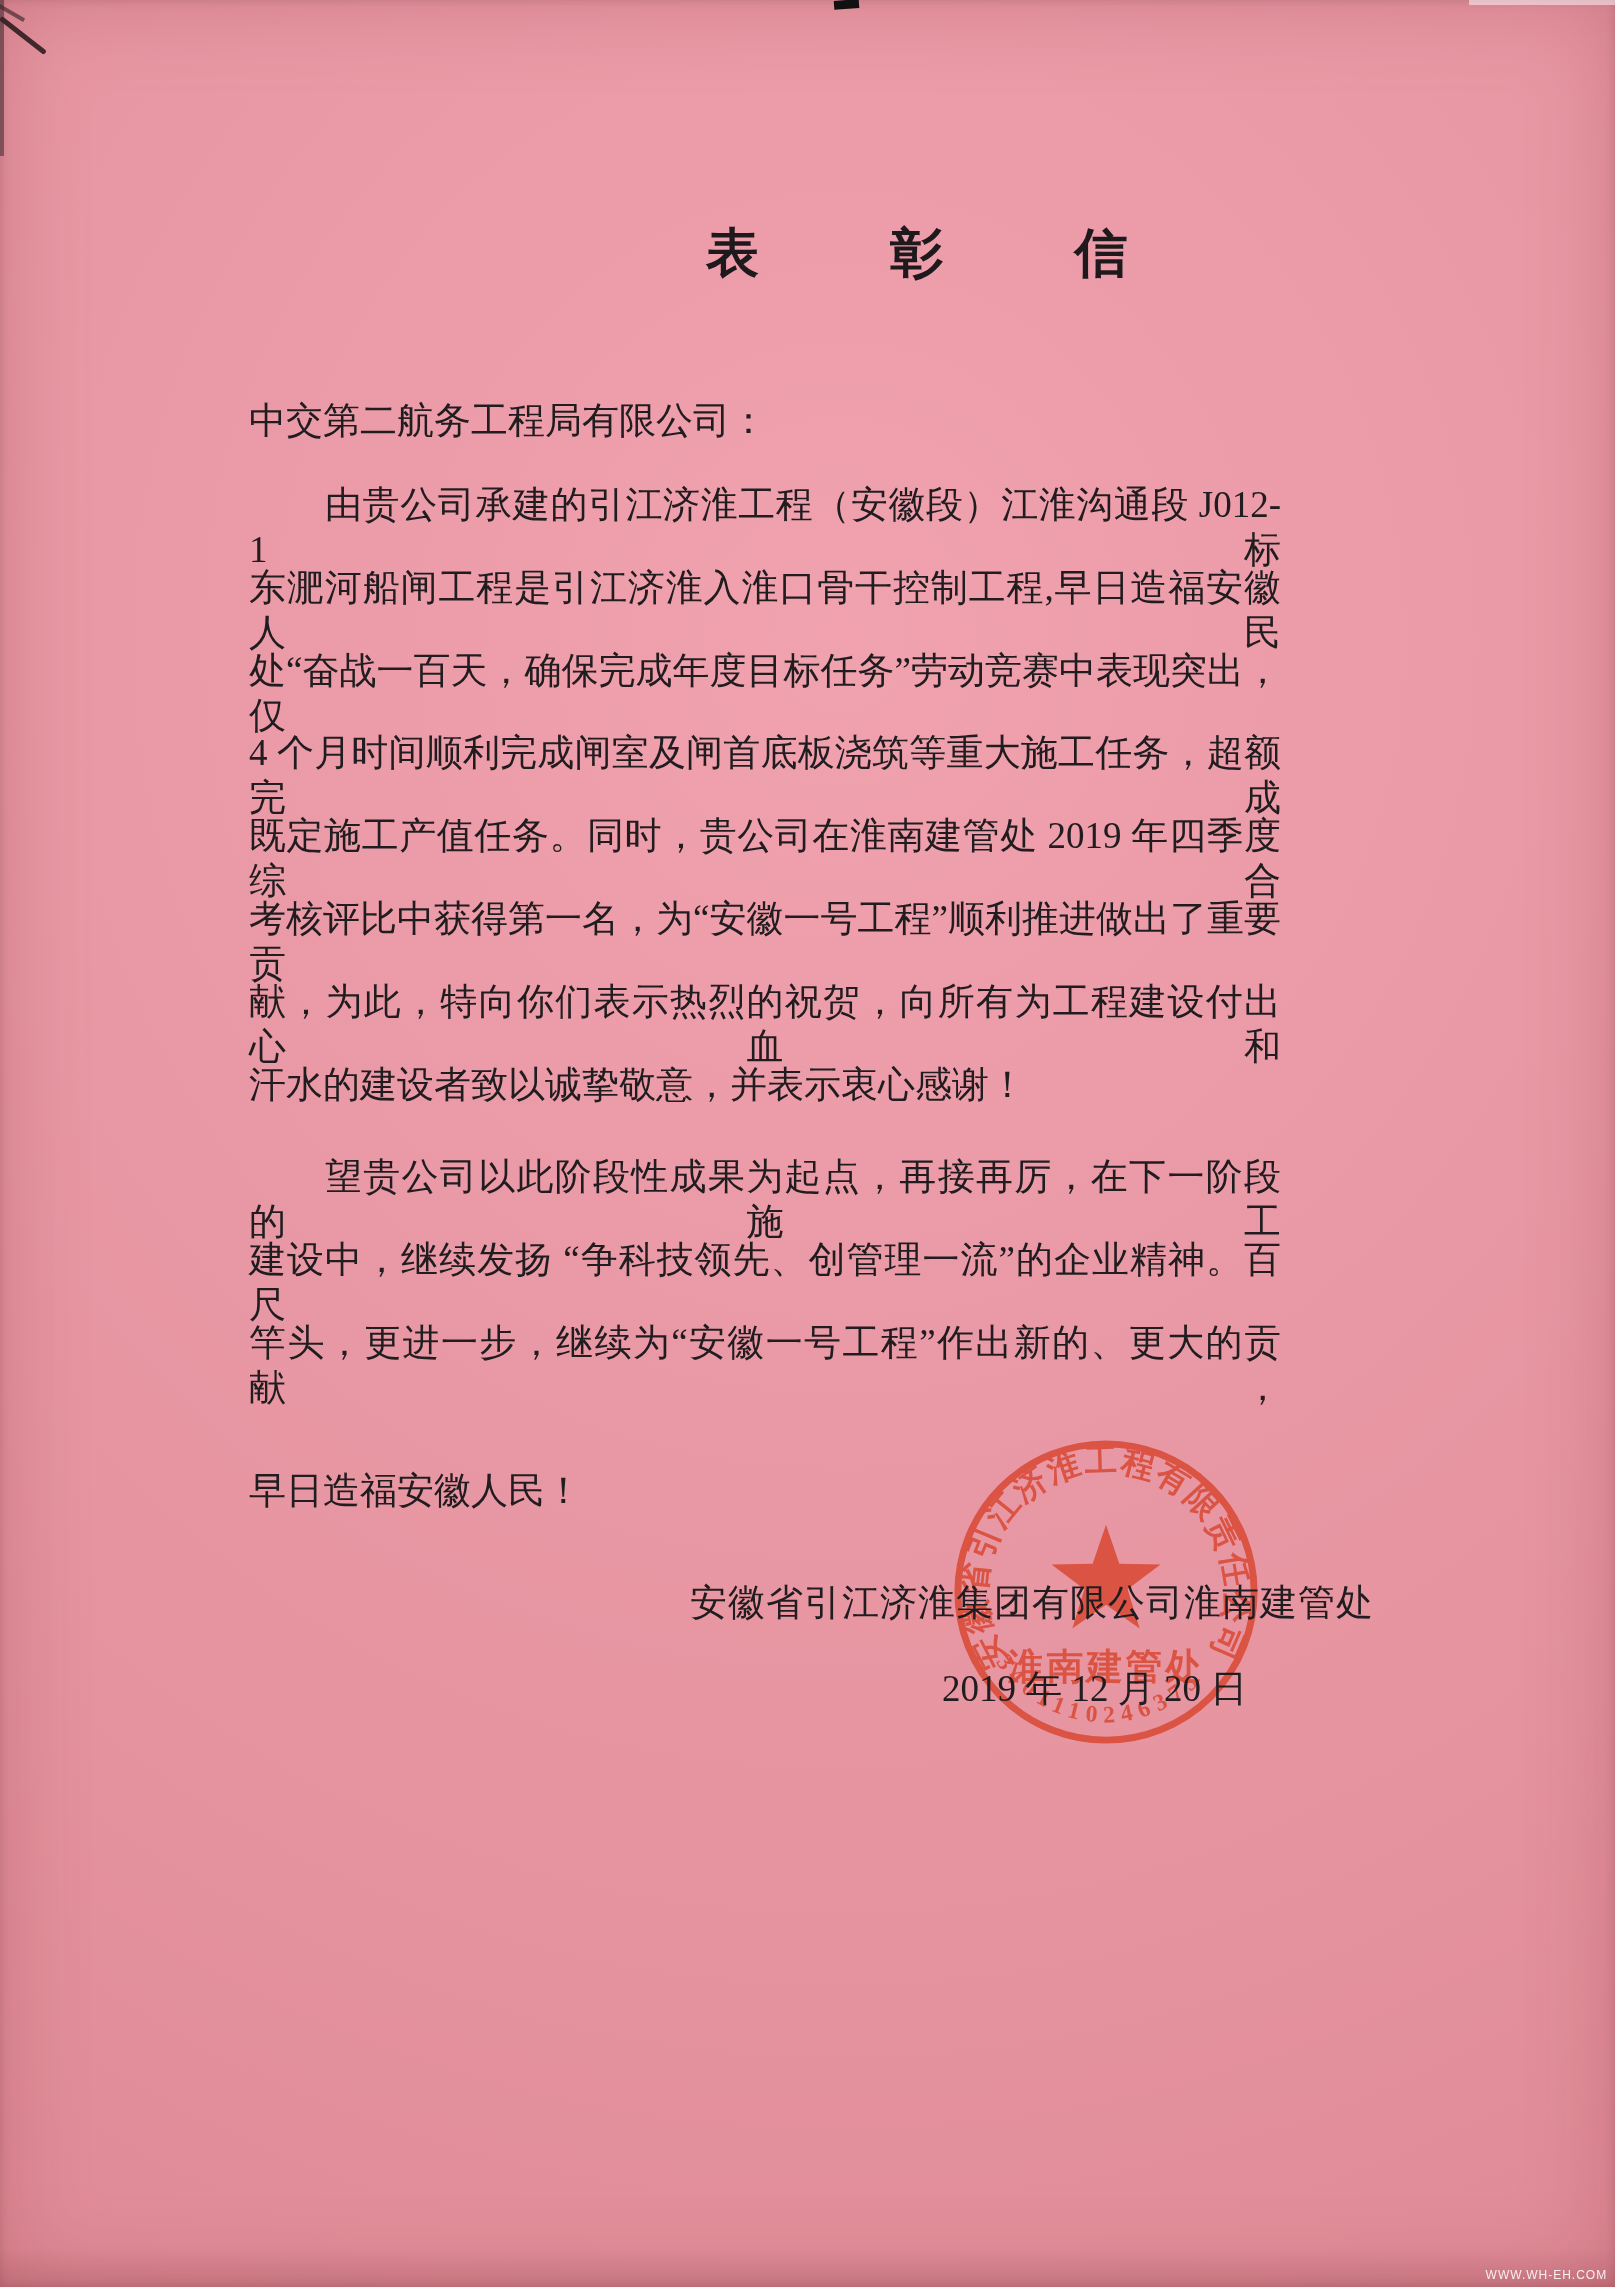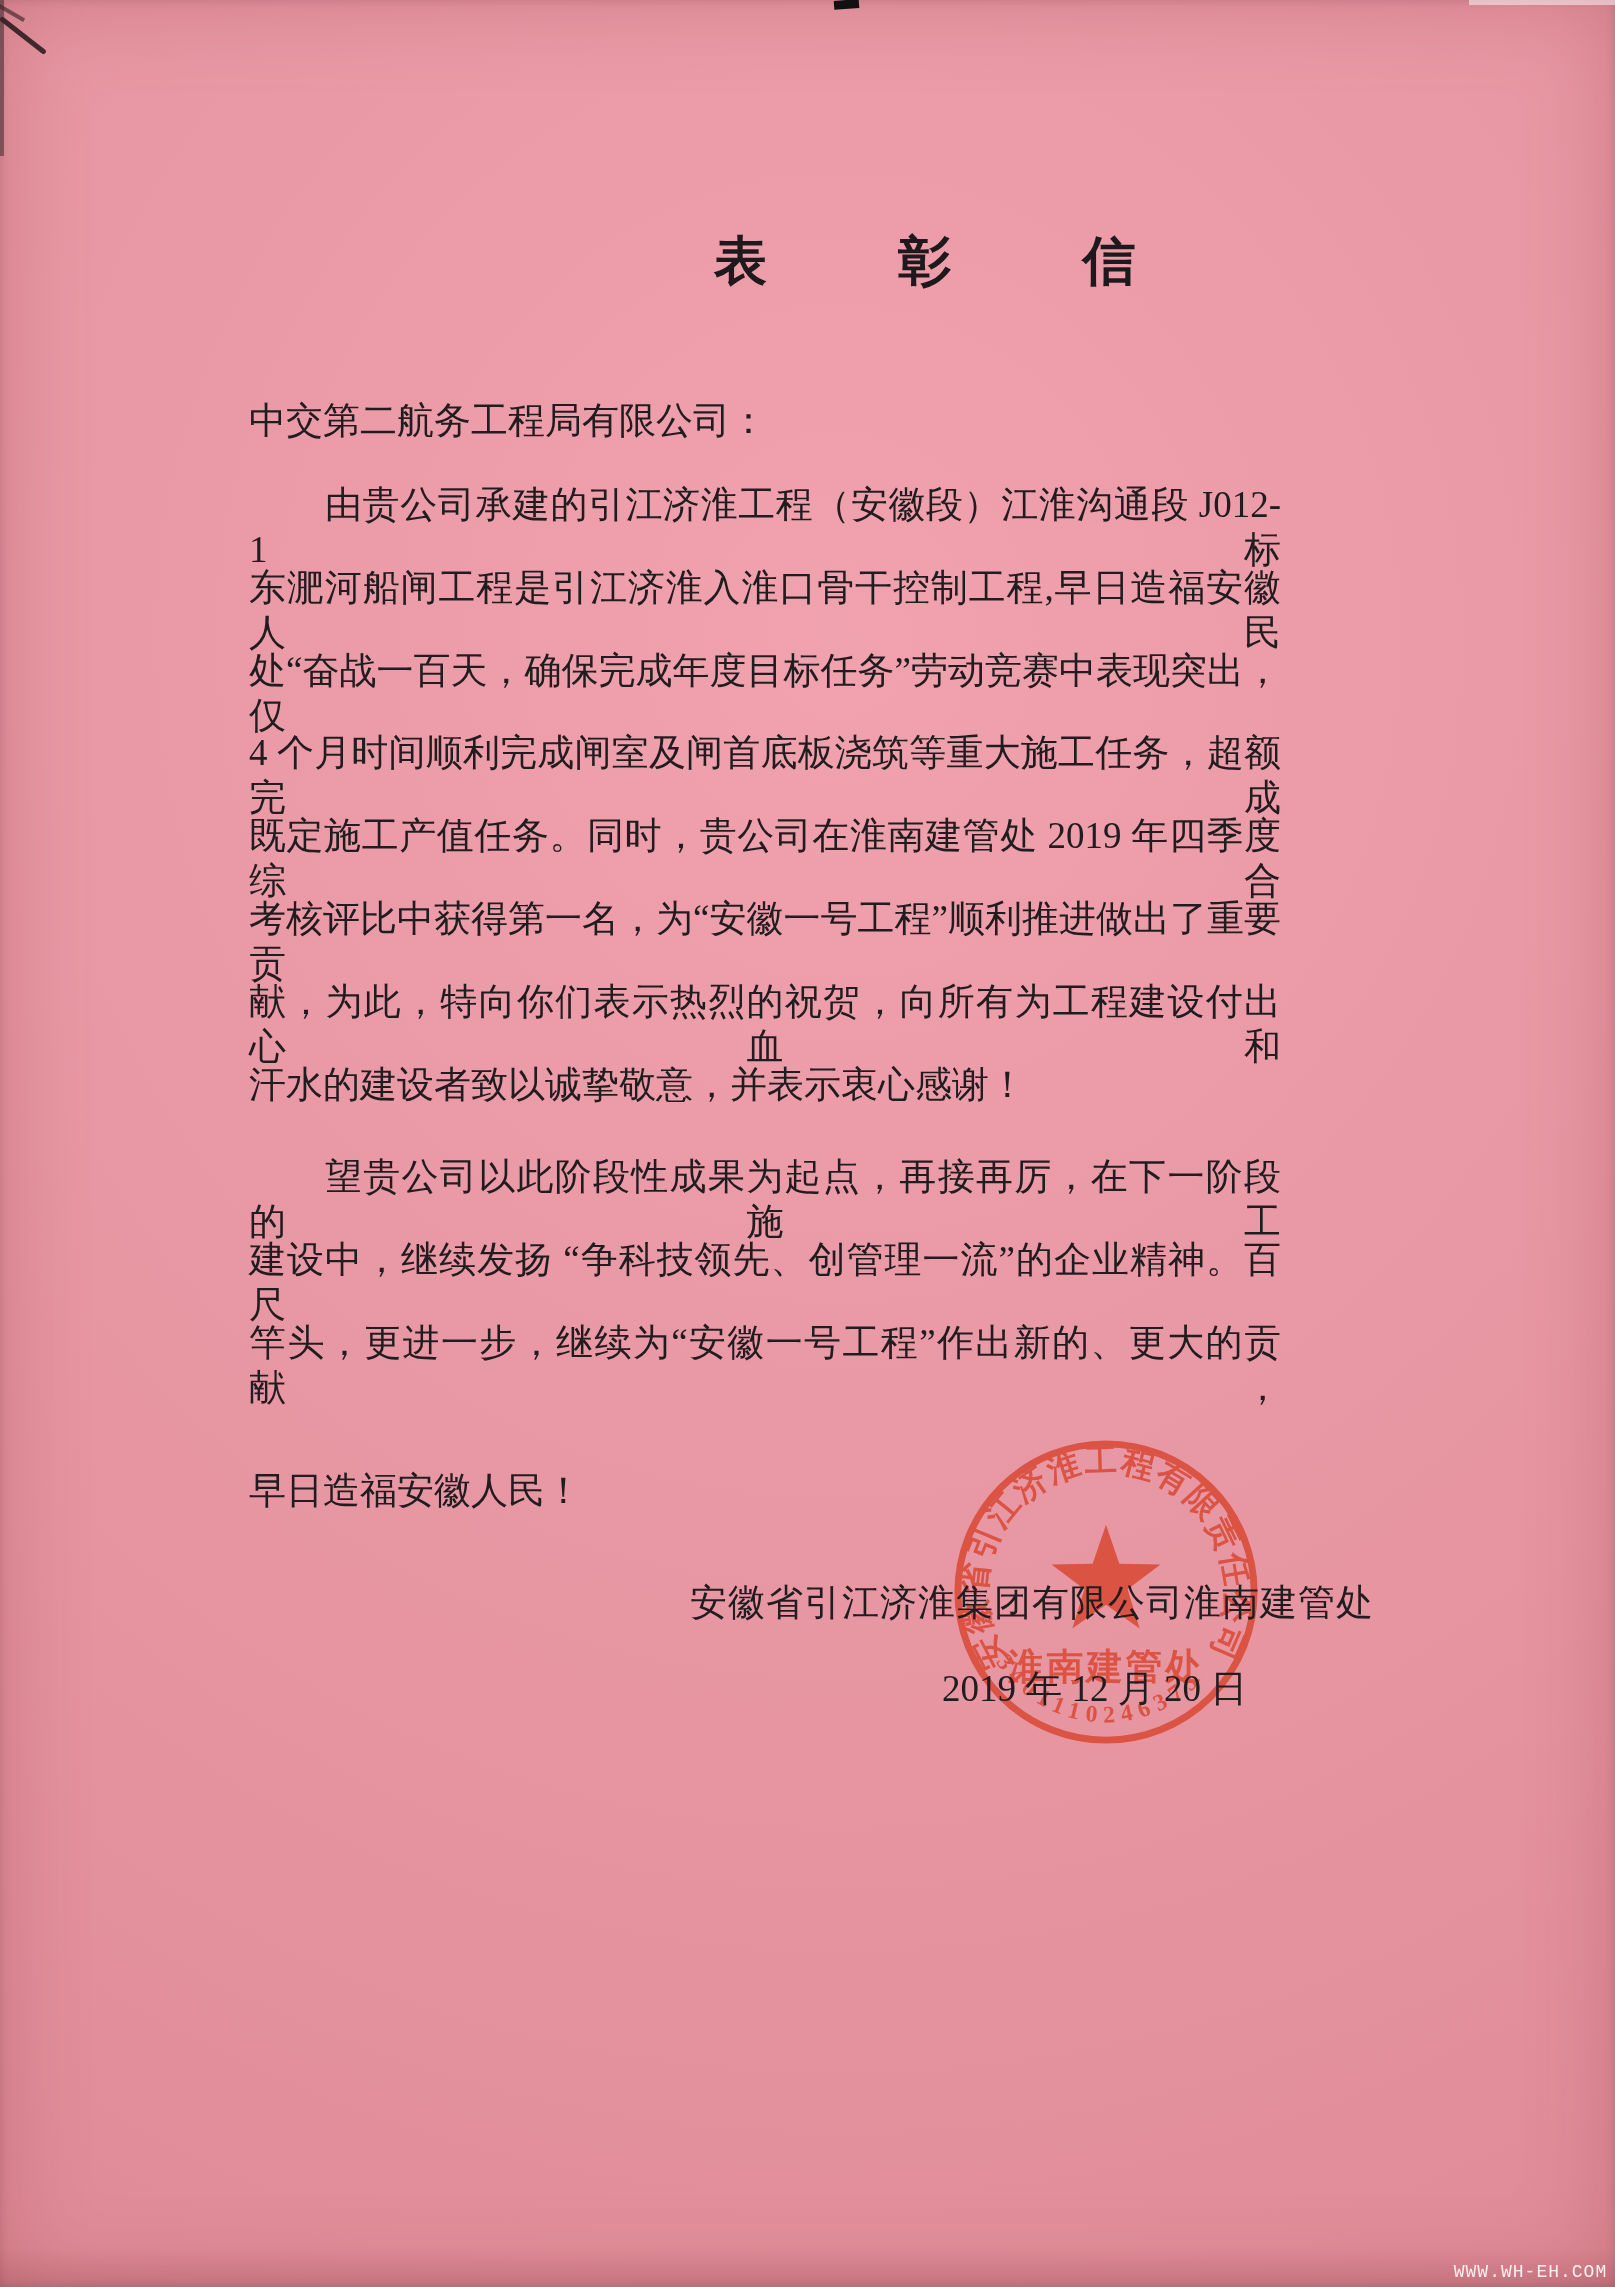--- a/index.html
+++ b/index.html
@@ -16,21 +16,21 @@
   }
   
   .art-top-mark{position:absolute;left:834px;top:0;width:25px;height:8.8px;background:#111;transform:rotate(-4deg);}
   .art-corner-streak{position:absolute;left:2px;top:15.6px;width:57px;height:4.9px;background:#23181a;transform:rotate(38deg);transform-origin:left top;opacity:.85;border-radius:2.9px;}
   .art-corner-streak2{position:absolute;left:0px;top:3.9px;width:29px;height:3.9px;background:#30201f;transform:rotate(30deg);transform-origin:left top;opacity:.6;}
   .art-left-edge{position:absolute;left:0;top:0;width:3.9px;height:156px;background:#3a282b;opacity:.55;}
   .art-top-right-light{position:absolute;right:0;top:0;width:146px;height:4.9px;background:rgba(255,255,255,.5);}
   .art-bottom-shade{position:absolute;left:0;bottom:0;width:100%;height:39px;background:linear-gradient(to bottom,rgba(0,0,0,0),rgba(90,30,35,.14));}
 
   .title{
-    position:absolute;left:706px;top:218px;margin:8px;
+    position:absolute;left:706px;top:218px;margin:0;
     font-size:53px;font-weight:700;letter-spacing:59px;
     white-space:nowrap;color:#1d191c;
   }
   .line{
     position:absolute;left:249px;width:1032px;
     font-size:37px;line-height:45px;font-weight:500;
     white-space:nowrap;
   }
   .jfy{white-space:normal;text-align:justify;text-align-last:justify;}
   .ind{text-indent:76px;}
@@ -48,22 +48,22 @@
     font-size:37px;font-weight:500;white-space:nowrap;
   }
   .seal{
     position:absolute;left:948px;top:1434px;width:316px;height:316px;
     opacity:.82;filter:blur(0.4px);
     pointer-events:none;
   }
   .seal text{fill:#d8452f;font-family:"Liberation Serif","DejaVu Serif",serif;font-weight:700;}
   .watermark{
     position:absolute;right:7.8px;bottom:5.9px;
-    font-family:Liberation Mono, monospace;
-    font-size:18px;letter-spacing:1px;color:rgba(255,255,255,.88);
+    font-family:Liberation Sans, sans-serif;
+    font-size:12px;letter-spacing:1px;color:rgba(255,255,255,.88);
   }
 </style>
 </head>
 <body>
 
 <div class="page">
 
   <div class="art-top-mark"></div>
   <div class="art-corner-streak"></div>
   <div class="art-corner-streak2"></div>

